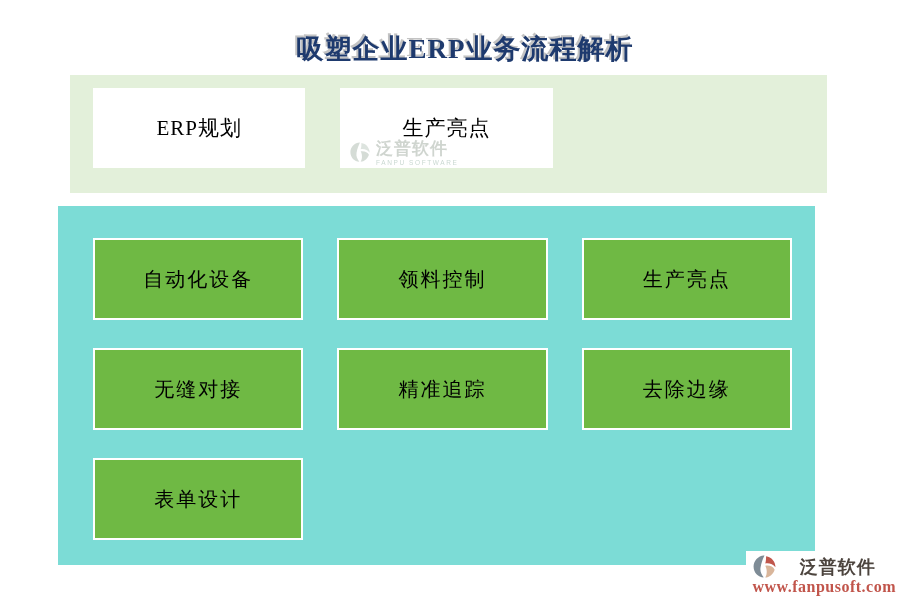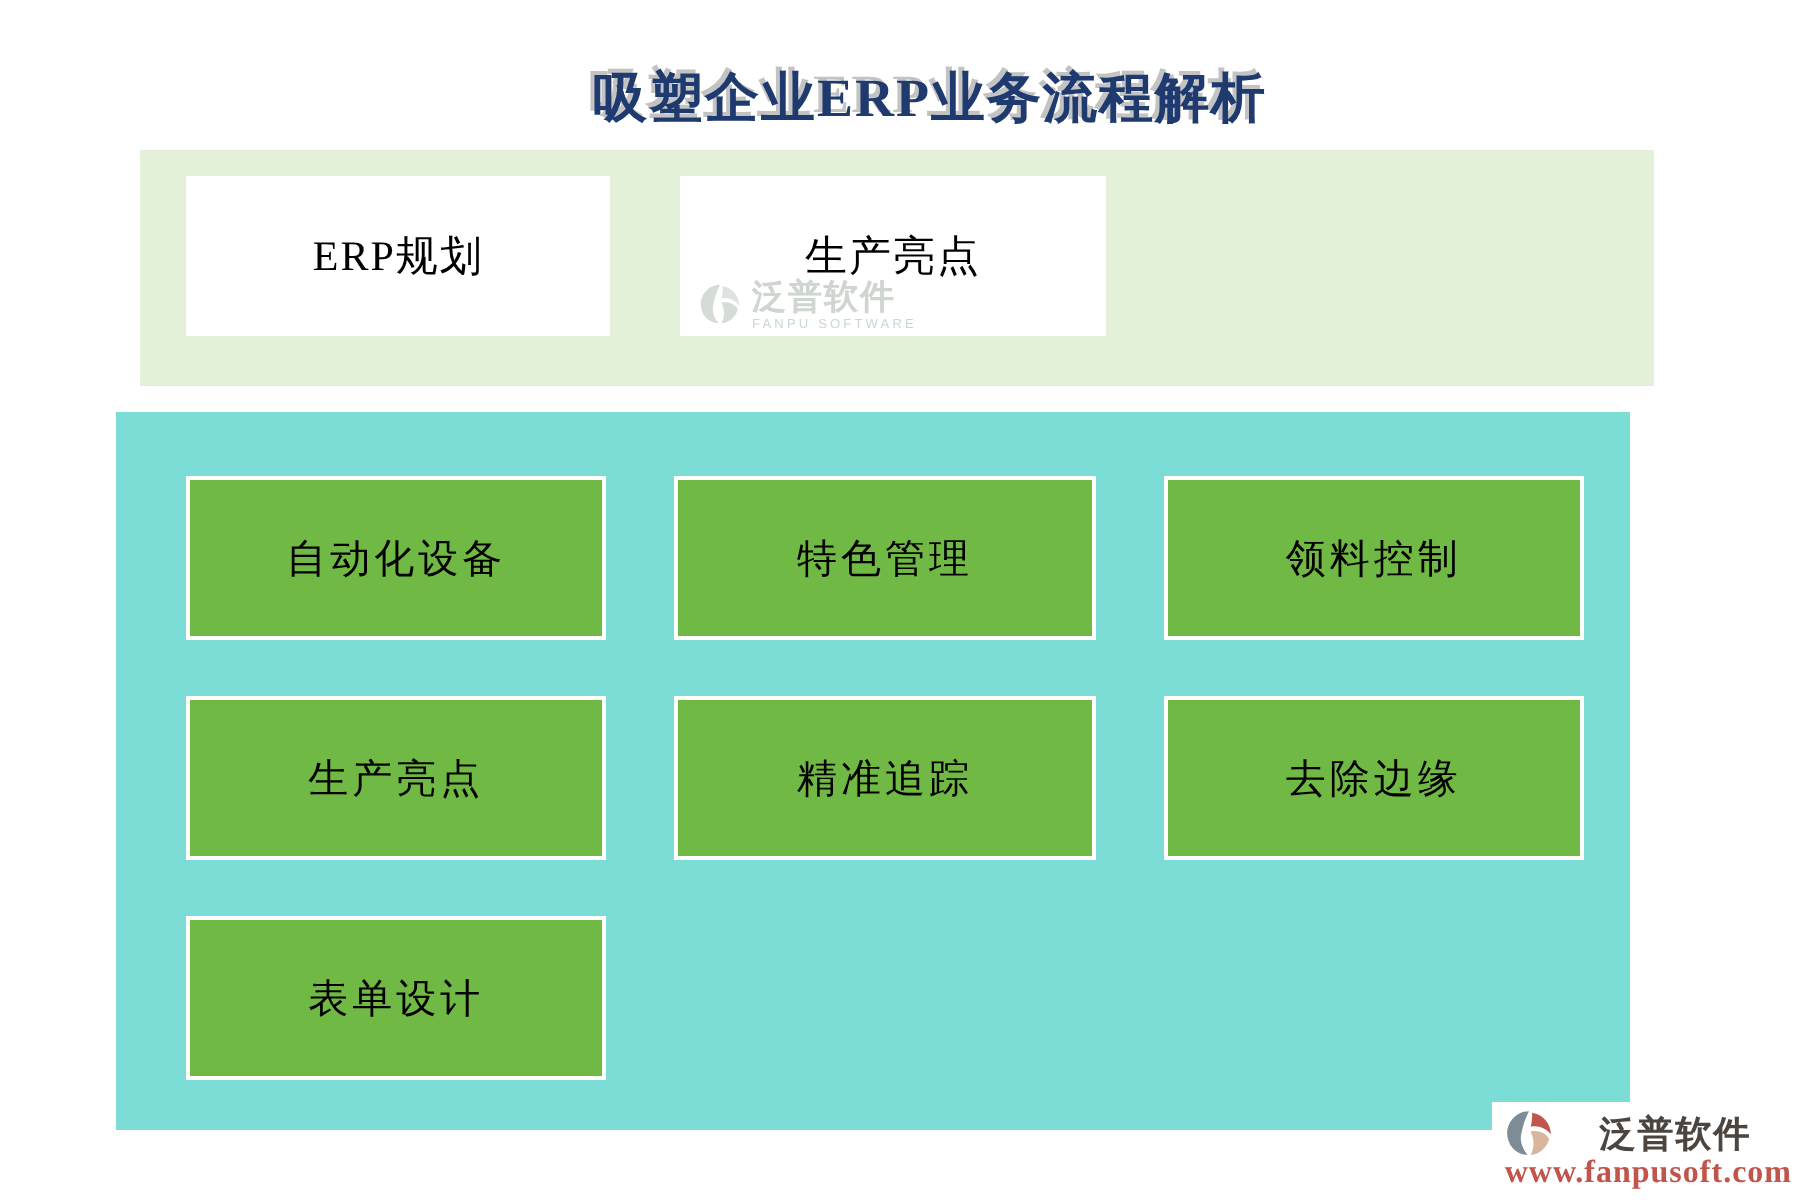--- a/index.html
+++ b/index.html
@@ -82,23 +82,23 @@
       <path fill="#b3c0b6" d="M17 15 C22 14 27 16 29 20 C27 26 22 30 17 30 C20 25 19 19 17 15 Z"></path>
     </svg>
     <div class="wm-text">
       <span class="wm-name">泛普软件</span>
       <span class="wm-sub">FANPU SOFTWARE</span>
     </div>
   </div>
 
   <div class="teal-panel">
     <div class="cell">自动化设备</div>
-    <div class="cell">特色管理</div>
     <div class="cell">领料控制</div>
     <div class="cell">生产亮点</div>
+    <div class="cell">无缝对接</div>
     <div class="cell">精准追踪</div>
     <div class="cell">去除边缘</div>
     <div class="cell">表单设计</div>
   </div>
 
   <div class="footer-logo">
     <svg class="footer-icon" viewBox="0 0 32 32">
       <path fill="#7E8C96" d="M16 2 C8 2 2 9 2 16 C2 24 8 30 15 30 C12 26 10 22 11 17 C12 11 14 6 16 2 Z"></path>
       <path fill="#C0574C" d="M18 3 C25 4 30 10 30 17 C27 13 22 11 17 12 C18 9 18 6 18 3 Z"></path>
       <path fill="#D9B69B" d="M17 15 C22 14 27 16 29 20 C27 26 22 30 17 30 C20 25 19 19 17 15 Z"></path>

